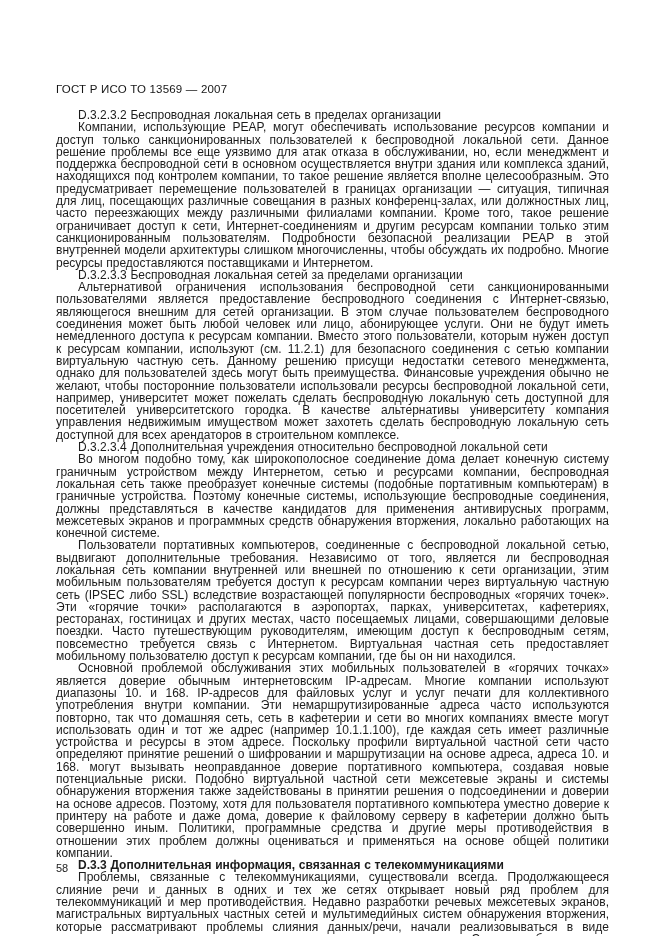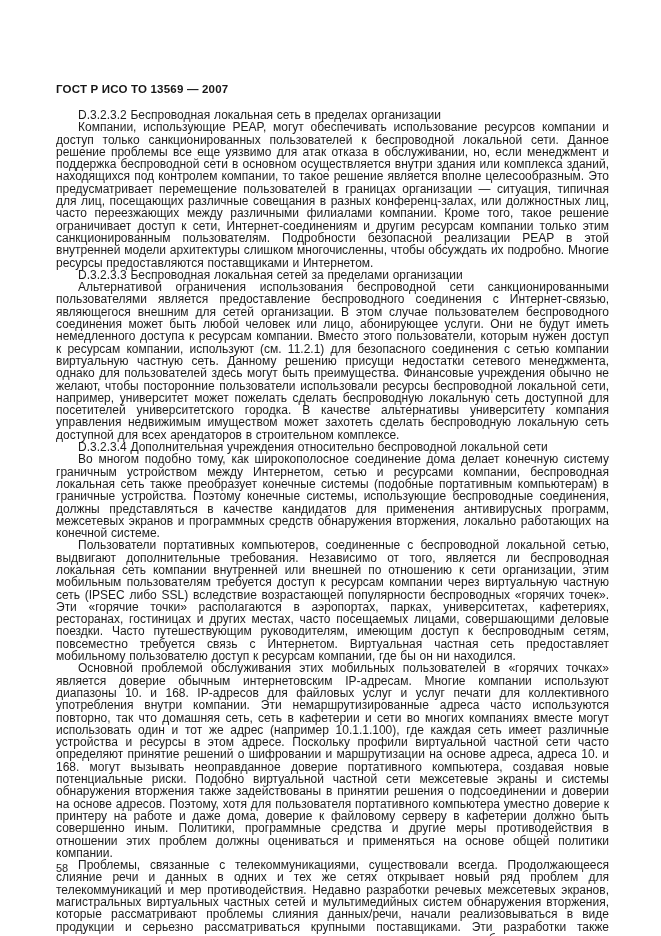--- a/index.html
+++ b/index.html
@@ -13,21 +13,21 @@
     height: 936px;
     box-sizing: border-box;
     background: #ffffff;
     font-family: "Liberation Sans", sans-serif;
     color: #1b1b1b;
     padding: 83px 52px 0 56px;
     overflow: hidden;
   }
   .doc-header {
     font-size: 11.5px;
-    font-weight: 700;
+    font-weight: 400;
     letter-spacing: 0.2px;
     color: #161616;
   }
   .doc-body {
     margin-top: 14px;
     font-size: 12px;
     line-height: 12.3px;
     text-align: justify;
     word-spacing: 0.4px;
   }
@@ -59,18 +59,19 @@
 
   <div class="doc-body">
     <p class="subheading">D.3.2.3.2 Беспроводная локальная сеть в пределах организации</p>
     <p class="para">Компании, использующие PEAP, могут обеспечивать использование ресурсов компании и доступ только санкционированных пользователей к беспроводной локальной сети. Данное решение проблемы все еще уязвимо для атак отказа в обслуживании, но, если менеджмент и поддержка беспроводной сети в основном осуществляется внутри здания или комплекса зданий, находящихся под контролем компании, то такое решение является вполне целесообразным. Это предусматривает перемещение пользователей в границах организации — ситуация, типичная для лиц, посещающих различные совещания в разных конференц-залах, или должностных лиц, часто переезжающих между различными филиалами компании. Кроме того, такое решение ограничивает доступ к сети, Интернет-соединениям и другим ресурсам компании только этим санкционированным пользователям. Подробности безопасной реализации PEAP в этой внутренней модели архитектуры слишком многочисленны, чтобы обсуждать их подробно. Многие ресурсы предоставляются поставщиками и Интернетом.</p>
     <p class="subheading">D.3.2.3.3 Беспроводная локальная сетей за пределами организации</p>
     <p class="para">Альтернативой ограничения использования беспроводной сети санкционированными пользователями является предоставление беспроводного соединения с Интернет-связью, являющегося внешним для сетей организации. В этом случае пользователем беспроводного соединения может быть любой человек или лицо, абонирующее услуги. Они не будут иметь немедленного доступа к ресурсам компании. Вместо этого пользователи, которым нужен доступ к ресурсам компании, используют (см. 11.2.1) для безопасного соединения с сетью компании виртуальную частную сеть. Данному решению присущи недостатки сетевого менеджмента, однако для пользователей здесь могут быть преимущества. Финансовые учреждения обычно не желают, чтобы посторонние пользователи использовали ресурсы беспроводной локальной сети, например, университет может пожелать сделать беспроводную локальную сеть доступной для посетителей университетского городка. В качестве альтернативы университету компания управления недвижимым имуществом может захотеть сделать беспроводную локальную сеть доступной для всех арендаторов в строительном комплексе.</p>
     <p class="subheading">D.3.2.3.4 Дополнительная учреждения относительно беспроводной локальной сети</p>
     <p class="para">Во многом подобно тому, как широкополосное соединение дома делает конечную систему граничным устройством между Интернетом, сетью и ресурсами компании, беспроводная локальная сеть также преобразует конечные системы (подобные портативным компьютерам) в граничные устройства. Поэтому конечные системы, использующие беспроводные соединения, должны представляться в качестве кандидатов для применения антивирусных программ, межсетевых экранов и программных средств обнаружения вторжения, локально работающих на конечной системе.</p>
     <p class="para">Пользователи портативных компьютеров, соединенные с беспроводной локальной сетью, выдвигают дополнительные требования. Независимо от того, является ли беспроводная локальная сеть компании внутренней или внешней по отношению к сети организации, этим мобильным пользователям требуется доступ к ресурсам компании через виртуальную частную сеть (IPSEC либо SSL) вследствие возрастающей популярности беспроводных «горячих точек». Эти «горячие точки» располагаются в аэропортах, парках, университетах, кафетериях, ресторанах, гостиницах и других местах, часто посещаемых лицами, совершающими деловые поездки. Часто путешествующим руководителям, имеющим доступ к беспроводным сетям, повсеместно требуется связь с Интернетом. Виртуальная частная сеть предоставляет мобильному пользователю доступ к ресурсам компании, где бы он ни находился.</p>
     <p class="para">Основной проблемой обслуживания этих мобильных пользователей в «горячих точках» является доверие обычным интернетовским IP-адресам. Многие компании используют диапазоны 10. и 168. IP-адресов для файловых услуг и услуг печати для коллективного употребления внутри компании. Эти немаршрутизированные адреса часто используются повторно, так что домашняя сеть, сеть в кафетерии и сети во многих компаниях вместе могут использовать один и тот же адрес (например 10.1.1.100), где каждая сеть имеет различные устройства и ресурсы в этом адресе. Поскольку профили виртуальной частной сети часто определяют принятие решений о шифровании и маршрутизации на основе адреса, адреса 10. и 168. могут вызывать неоправданное доверие портативного компьютера, создавая новые потенциальные риски. Подобно виртуальной частной сети межсетевые экраны и системы обнаружения вторжения также задействованы в принятии решения о подсоединении и доверии на основе адресов. Поэтому, хотя для пользователя портативного компьютера уместно доверие к принтеру на работе и даже дома, доверие к файловому серверу в кафетерии должно быть совершенно иным. Политики, программные средства и другие меры противодействия в отношении этих проблем должны оцениваться и применяться на основе общей политики компании.</p>
+    <p class="subheading bold">D.3.3 Дополнительная информация, связанная с телекоммуникациями</p>
     <p class="para">Проблемы, связанные с телекоммуникациями, существовали всегда. Продолжающееся слияние речи и данных в одних и тех же сетях открывает новый ряд проблем для телекоммуникаций и мер противодействия. Недавно разработки речевых межсетевых экранов, магистральных виртуальных частных сетей и мультимедийных систем обнаружения вторжения, которые рассматривают проблемы слияния данных/речи, начали реализовываться в виде продукции и серьезно рассматриваться крупными поставщиками. Эти разработки также реализуются компаниями и часто окупаются экономически в результате более качественного управления речевыми телекоммуникациями в пределах компании.</p>
   </div>
 
   <div class="page-number">58</div>
 
 </div>
 
 </body></html>

